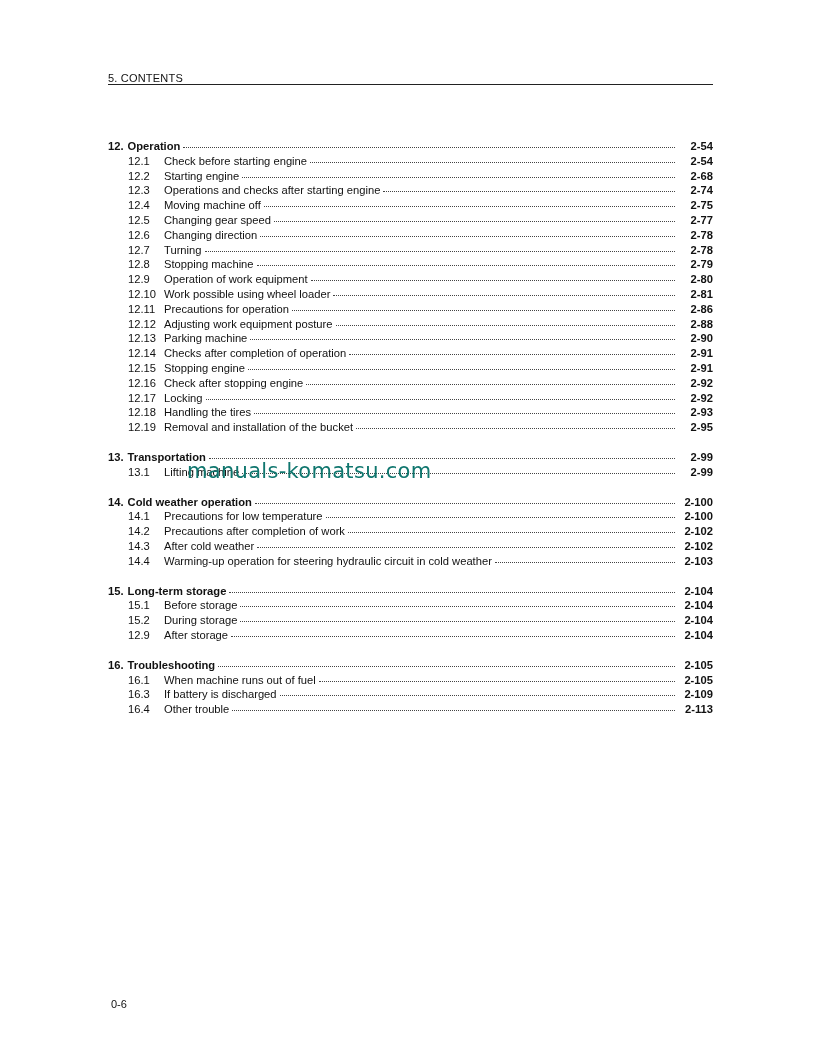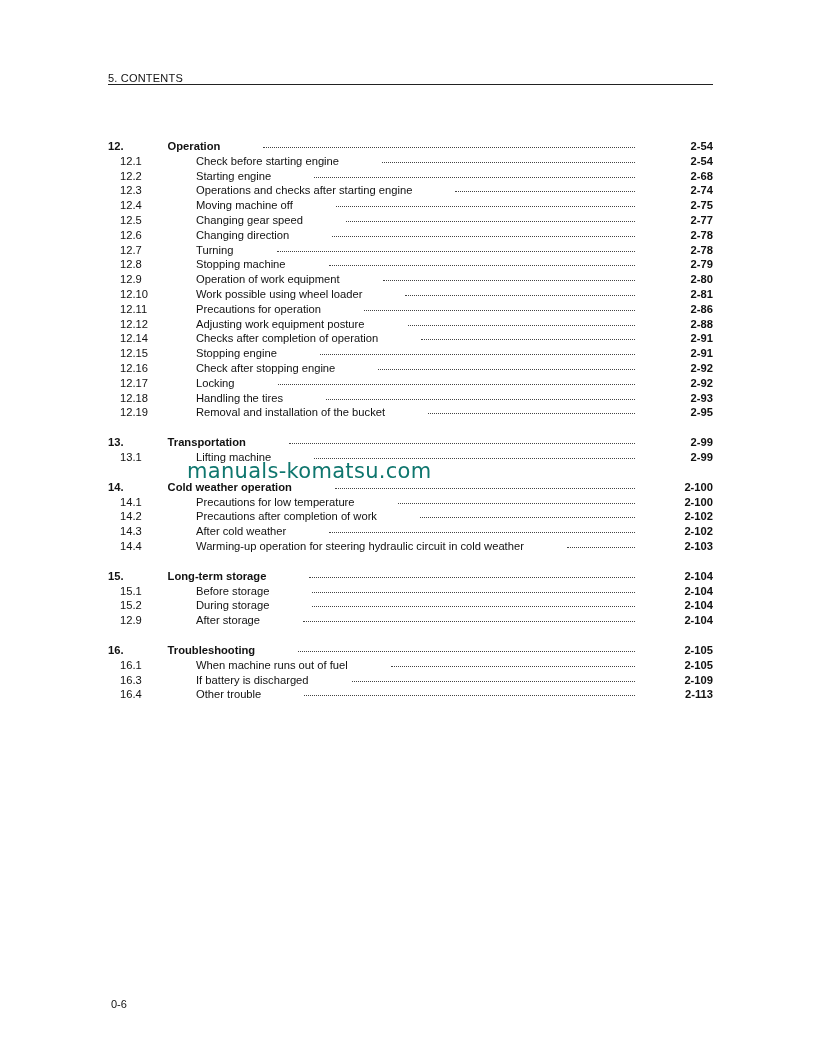--- a/index.html
+++ b/index.html
@@ -11,25 +11,25 @@
     position: absolute; left: 108px; top: 72px; width: 605px;
     font-size: 11px; letter-spacing: 0.2px;
   }
   .header-rule {
     position: absolute; left: 108px; top: 84px; width: 605px; height: 0;
     border-top: 1.5px solid #222;
   }
   .toc { position: absolute; left: 108px; top: 139px; width: 605px; }
   .row {
     display: flex; align-items: baseline; height: 14.8px;
-    font-size: 11.2px; line-height: 14.8px; white-space: nowrap; gap: 40px;
+    font-size: 11.2px; line-height: 14.8px; white-space: nowrap;
   }
   .row.chapter { font-weight: bold; }
   .num { display: inline-block; flex: none; }
-  .row.section .num { width: 36px; margin-left: 12px; }
+  .row.section .num { width: 36px; margin-left: 20px; }
   .row.chapter .num { margin-right: 4px; }
   .title { flex: none; }
   .leader {
     flex: 1 1 auto; margin: 0 4px 0 3px; height: 0;
     border-bottom: 1.2px dotted #444; position: relative; top: -2px;
   }
   .page { flex: none; width: 34px; text-align: right; font-weight: normal; }
   .row.chapter .page, .row.section .page { font-weight: bold; }
   .gap { height: 15px; }
   .watermark {
@@ -120,20 +120,26 @@
       <span class="leader"></span>
       <span class="page">2-86</span>
     </div>
     <div class="row section">
       <span class="num">12.12</span>
       <span class="title">Adjusting work equipment posture</span>
       <span class="leader"></span>
       <span class="page">2-88</span>
     </div>
     <div class="row section">
+      <span class="num">12.13</span>
+      <span class="title">Parking machine</span>
+      <span class="leader"></span>
+      <span class="page">2-90</span>
+    </div>
+    <div class="row section">
       <span class="num">12.14</span>
       <span class="title">Checks after completion of operation</span>
       <span class="leader"></span>
       <span class="page">2-91</span>
     </div>
     <div class="row section">
       <span class="num">12.15</span>
       <span class="title">Stopping engine</span>
       <span class="leader"></span>
       <span class="page">2-91</span>

